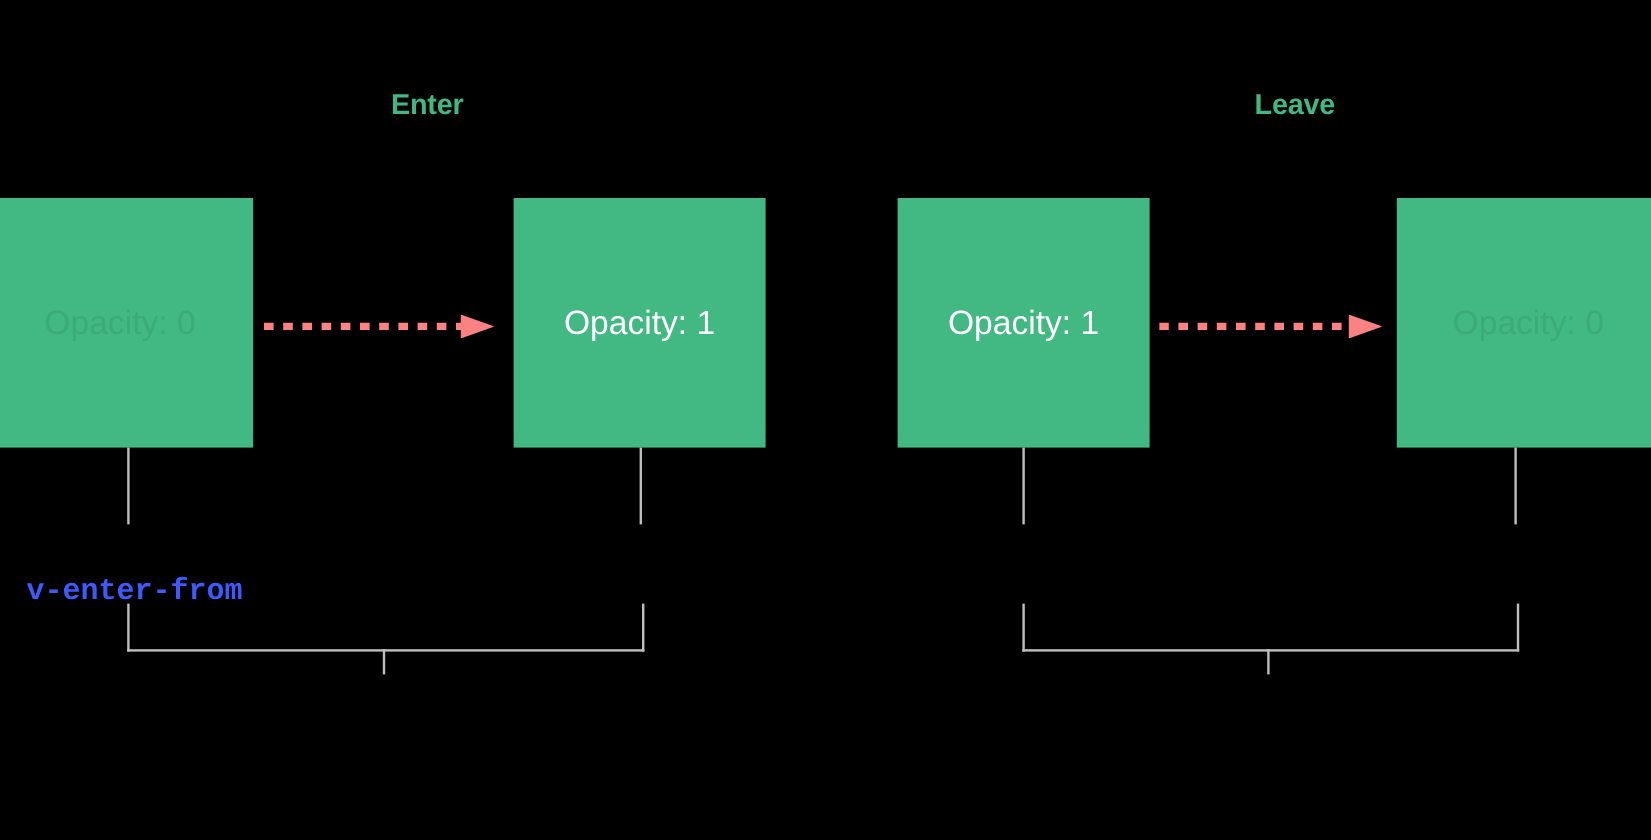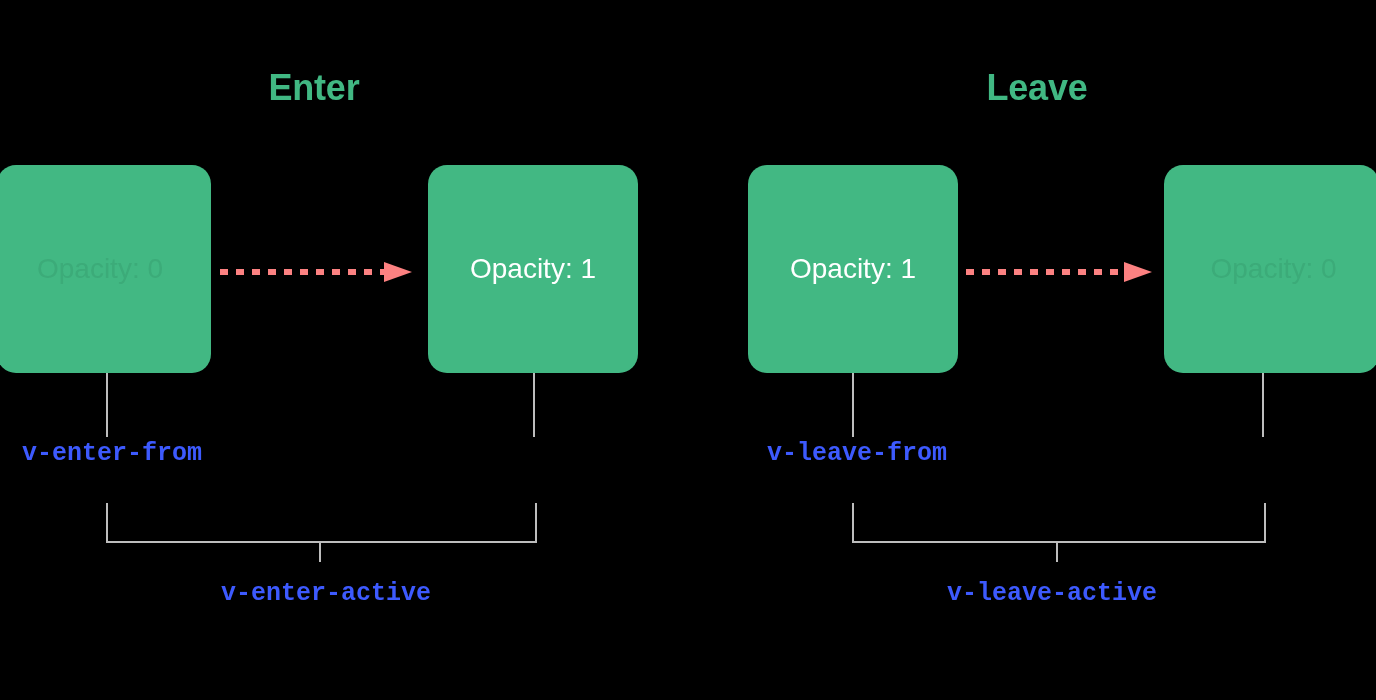--- a/index.html
+++ b/index.html
@@ -17,43 +17,43 @@
     height: 700px;
     background: #000000;
     overflow: hidden;
   }
 
   
   .section-title {
     position: absolute;
     top: 68px;
     font-family: "Liberation Sans", sans-serif;
-    font-size: 36px;
+    font-size: 24px;
     font-weight: bold;
     color: #41b883;
     letter-spacing: -0.2px;
     text-align: center;
     white-space: nowrap;
     transform: translateX(-50%);
     line-height: 40px;
+    margin-left: 42px;
   }
   #title-enter { left: 314px; }
   #title-leave { left: 1037px; }
 
   
   .state-box {
     position: absolute;
     top: 165px;
     height: 208px;
     background: #42b883;
     display: flex;
     align-items: center;
     justify-content: center;
     overflow: hidden;
-    border-radius: 19px;
   }
   .state-box .box-label {
     font-family: "Liberation Sans", sans-serif;
     font-size: 28px;
     font-weight: 400;
     color: #ffffff;
     white-space: nowrap;
     line-height: 34px;
   }
   .state-box.faded .box-label {
@@ -95,21 +95,21 @@
   
   .class-label {
     position: absolute;
     font-family: "Liberation Mono", "DejaVu Sans Mono", monospace;
     font-size: 25px;
     font-weight: bold;
     color: #3d5afe;
     white-space: nowrap;
     line-height: 30px;
   }
-  .class-label.top { top: 439px; transform: translateX(-50%); }
+  .class-label.top { top: 478px; transform: translateX(-50%); }
 
   #label-enter-from { left: 112px; }
   #label-enter-to   { left: 534px; }
   #label-leave-from { left: 857px; }
   #label-leave-to   { left: 1267px; }
 
   
   .bracket {
     position: absolute;
     top: 503px;
@@ -178,26 +178,23 @@
   </div>
 
   <div class="stem from-box" id="stem-enter-from"></div>
   <div class="stem from-box" id="stem-enter-to"></div>
   <div class="stem from-box" id="stem-leave-from"></div>
   <div class="stem from-box" id="stem-leave-to"></div>
 
   <div class="class-label top" id="label-enter-from">v-enter-from</div>
 
 
-  <div class="class-label top" id="label-leave-from">v-leave-from</div>
 
 
   <div class="bracket" id="bracket-enter"></div>
   <div class="bracket-stem" id="bracket-stem-enter"></div>
 
   <div class="bracket" id="bracket-leave"></div>
   <div class="bracket-stem" id="bracket-stem-leave"></div>
 
-  <div class="class-label active" id="label-enter-active">v-enter-active</div>
-
-  <div class="class-label active" id="label-leave-active">v-leave-active</div>
+
 
 </div>
 
 </body></html>

